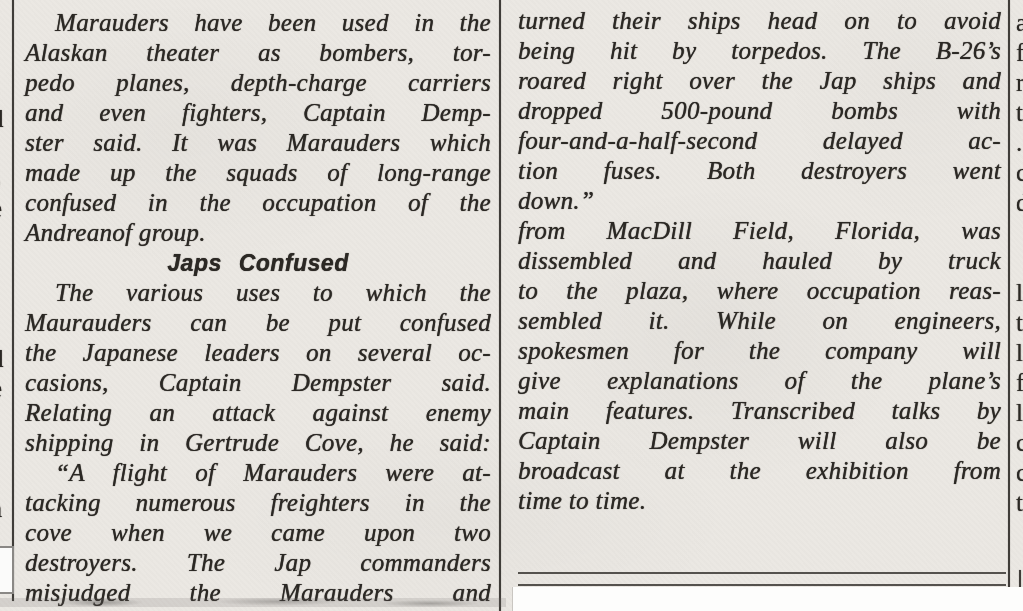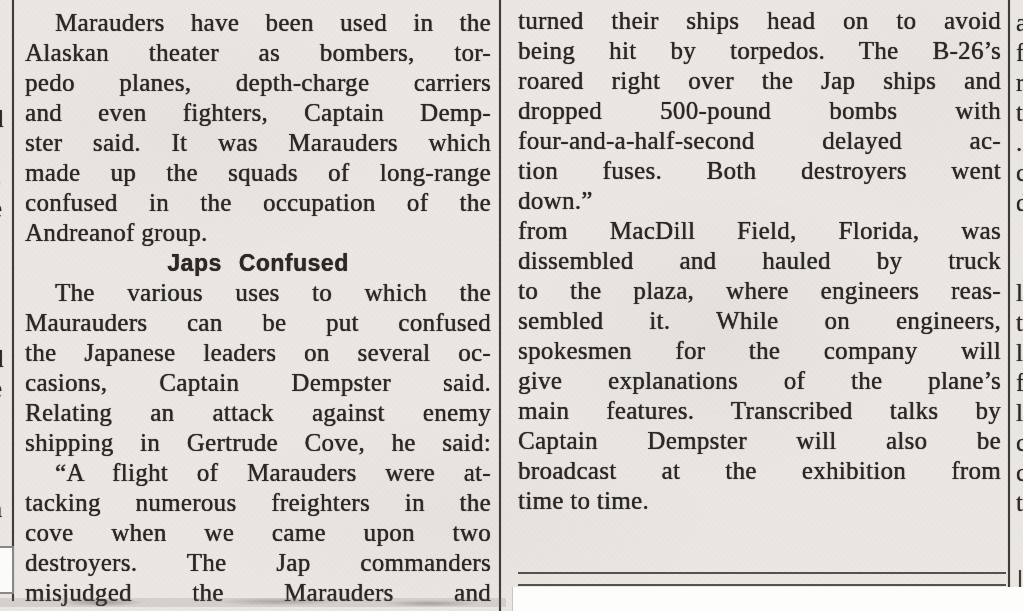--- a/index.html
+++ b/index.html
@@ -23,20 +23,21 @@
     letter-spacing:0.3px;
   }
   .line{
     height:30px;
     line-height:30px;
     font-size:25px;
     text-align:justify;
     text-align-last:justify;
     white-space:nowrap;
     overflow:visible;
+    font-style:italic;
   }
   .line.indent{padding-left:30px;}
   .line.end{text-align-last:left;}
   .line.heading{
     font-family:"Liberation Sans","DejaVu Sans",sans-serif;
     font-weight:bold;
     font-size:23px;
     text-align:left;
     text-align-last:center;
     word-spacing:10px;
@@ -146,21 +147,21 @@
   <div class="col" id="col-right" style="left:518px;top:6px;width:483px;">
       <div class="line">turned their ships head on to avoid</div>
       <div class="line">being hit by torpedos. The B-26’s</div>
       <div class="line">roared right over the Jap ships and</div>
       <div class="line">dropped 500-pound bombs with</div>
       <div class="line">four-and-a-half-second delayed ac-</div>
       <div class="line">tion fuses. Both destroyers went</div>
       <div class="line end">down.”</div>
       <div class="line">from MacDill Field, Florida, was</div>
       <div class="line">dissembled and hauled by truck</div>
-      <div class="line">to the plaza, where engineers reas-</div>
+      <div class="line">to the plaza, where occupation reas-</div>
       <div class="line">sembled it. While on engineers,</div>
       <div class="line">spokesmen for the company will</div>
       <div class="line">give explanations of the plane’s</div>
       <div class="line">main features. Transcribed talks by</div>
       <div class="line">Captain Dempster will also be</div>
       <div class="line">broadcast at the exhibition from</div>
       <div class="line end">time to time.</div>
     </div>
 
   <div id="double-rule"></div>

